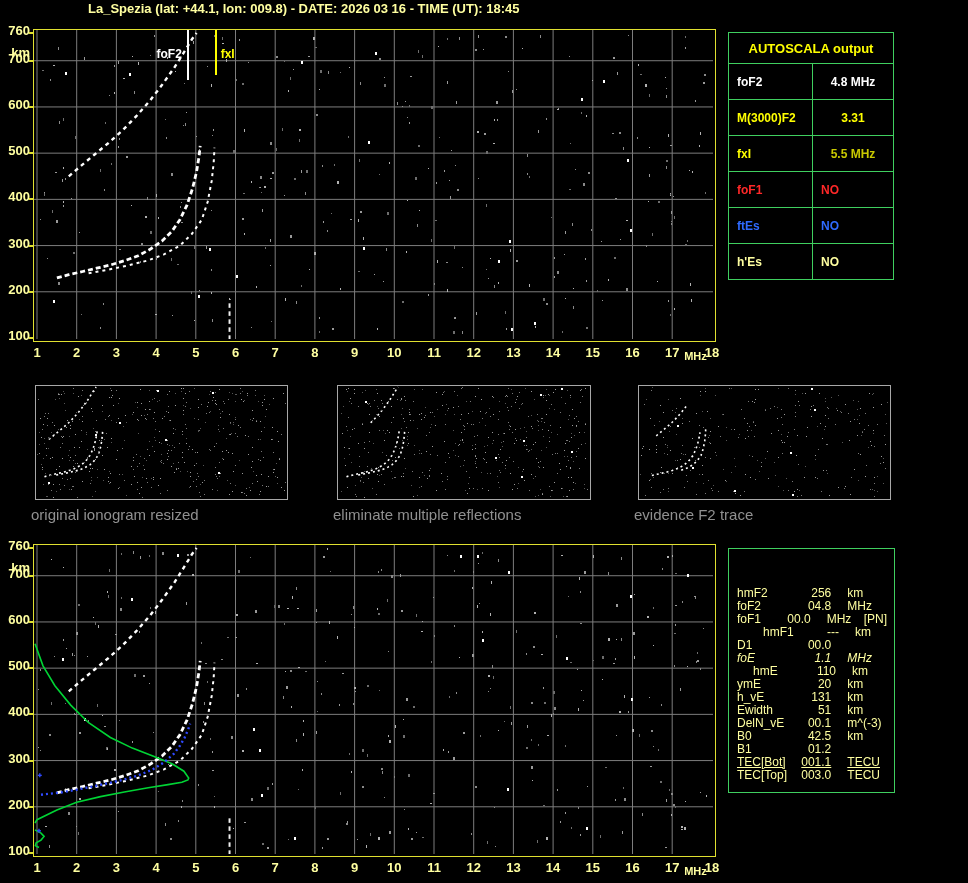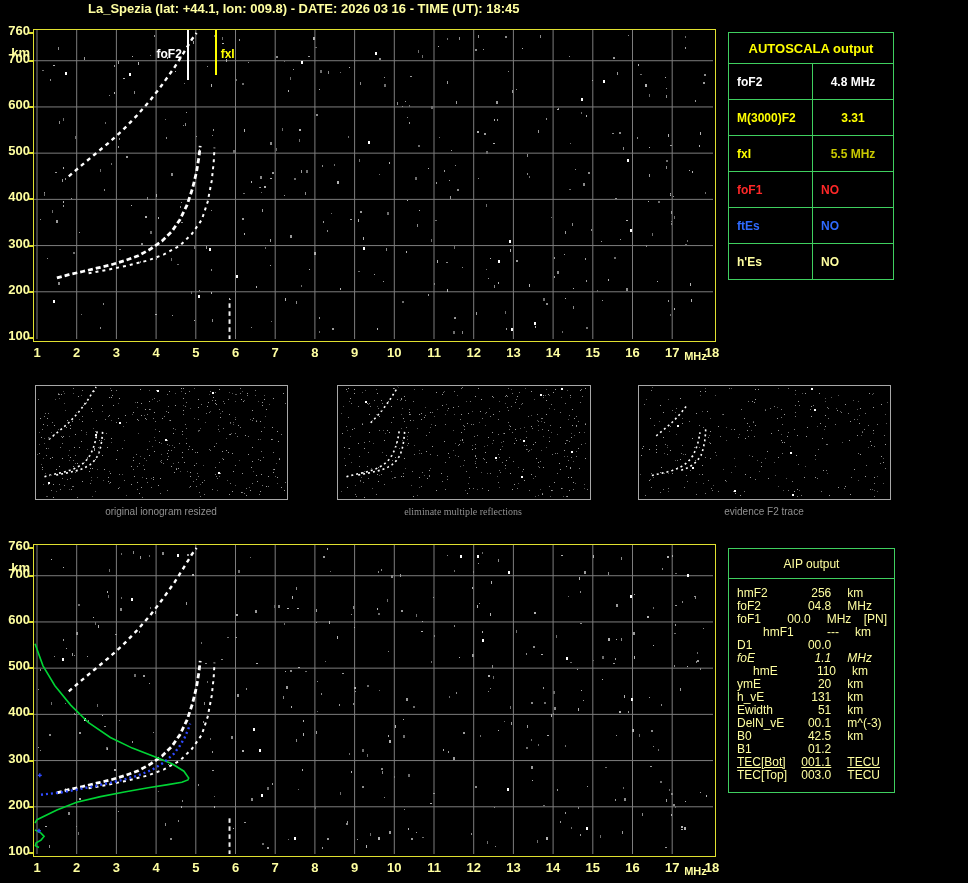--- a/index.html
+++ b/index.html
@@ -10,21 +10,21 @@
   .plot{position:absolute;background:#000;}
   .plot svg{position:absolute;left:0;top:0;}
   .ticklabel{position:absolute;font-size:13px;font-weight:bold;white-space:nowrap;}
   .yl{width:28px;text-align:right;}
   .xl{width:26px;text-align:center;}
   .unit-small{font-size:11px;font-weight:bold;}
   .tick{position:absolute;width:5px;height:2px;}
   .marker-line{position:absolute;width:2px;}
   .marker-label{position:absolute;font-size:12px;font-weight:bold;white-space:nowrap;}
   .panel{position:absolute;background:#000;border:1px solid #a8a8a8;}
-  .caption{position:absolute;font-size:10px;text-align:center;width:260px;}
+  .caption{position:absolute;font-size:15px;width:260px;}
   .otable{position:absolute;display:flex;flex-direction:column;}
   .otable .hdr{display:flex;align-items:center;justify-content:center;
                font-size:13px;font-weight:bold;}
   .orow{display:flex;}
   .ocell{display:flex;align-items:center;font-size:12px;font-weight:bold;}
   .aip-rows{position:absolute;}
   .arow{display:flex;align-items:center;font-size:12px;}
   .arow .al{width:74px;}
   .arow .av{width:40px;text-align:right;}
   .arow .au{margin-left:16px;width:48px;}
@@ -1818,21 +1818,21 @@
           <rect x="38" y="39" width="2" height="2" fill="#ffffff"></rect>
           <rect x="95" y="104" width="2" height="2" fill="#ffffff"></rect>
           <rect x="151" y="66" width="2" height="2" fill="#ffffff"></rect>
           <rect x="175" y="23" width="2" height="2" fill="#ffffff"></rect>
           <rect x="153" y="108" width="2" height="2" fill="#ffffff"></rect>
           <rect x="53" y="81" width="2" height="2" fill="#ffffff"></rect>
         </g>
       </svg>
   </div>
   <div class="caption" style="left: 31px; top: 506px; color: rgb(144, 144, 144);">original ionogram resized</div>
-  <div class="caption" style="left: 333px; top: 506px; color: rgb(144, 144, 144); font-family: Liberation Serif, serif;">eliminate multiple reflections</div>
+  <div class="caption" style="left: 333px; top: 506px; color: rgb(144, 144, 144);">eliminate multiple reflections</div>
   <div class="caption" style="left: 634px; top: 506px; color: rgb(144, 144, 144);">evidence F2 trace</div>
 
   <div class="plot" id="plot-bottom" style="left: 33px; top: 544px; width: 681px; height: 311px; border: 1px solid rgb(224, 224, 48);">
     <svg id="svg-bottom" width="679" height="309" viewBox="0 0 679 309">
         <g stroke="#7d7d7d" stroke-width="1">
           <line x1="3" y1="0" x2="3" y2="309"></line>
           <line x1="42.7" y1="0" x2="42.7" y2="309"></line>
           <line x1="82.4" y1="0" x2="82.4" y2="309"></line>
           <line x1="122.10000000000001" y1="0" x2="122.10000000000001" y2="309"></line>
           <line x1="161.8" y1="0" x2="161.8" y2="309"></line>
@@ -2233,21 +2233,20 @@
           <line x1="5.779000000000003" y1="228.36303999999998" x2="5.779000000000003" y2="232.36303999999998"></line>
         </g>
         <g stroke="#2f49ff" stroke-width="1.4">
           <line x1="2.985000000000002" y1="285.81744" x2="6.985000000000002" y2="285.81744"></line>
           <line x1="4.985000000000002" y1="283.81744" x2="4.985000000000002" y2="287.81744"></line>
         </g>
       </svg>
   </div>
 
   <div class="otable" id="aip-table" style="left: 728px; top: 548px; width: 165px; height: 243px; border: 1px solid rgb(63, 207, 95);">
-    <div class="hdr" style="height: 29px; font-weight: normal; font-size: 12px; color: rgb(255, 255, 160); border-bottom: 1px solid rgb(63, 207, 95);">AIP output</div>
     <div class="aip-rows" id="aip-rows" style="left:8px;top:38px;width:150px;">
         <div class="arow" style="height: 12.95px; color: rgb(255, 255, 160);">
           <span class="al">hmF2</span>
           <span class="av">256</span>
           <span class="au">km</span>
         </div>
         <div class="arow" style="height: 12.95px; color: rgb(255, 255, 160);">
           <span class="al">foF2</span>
           <span class="av">04.8</span>
           <span class="au">MHz</span>

